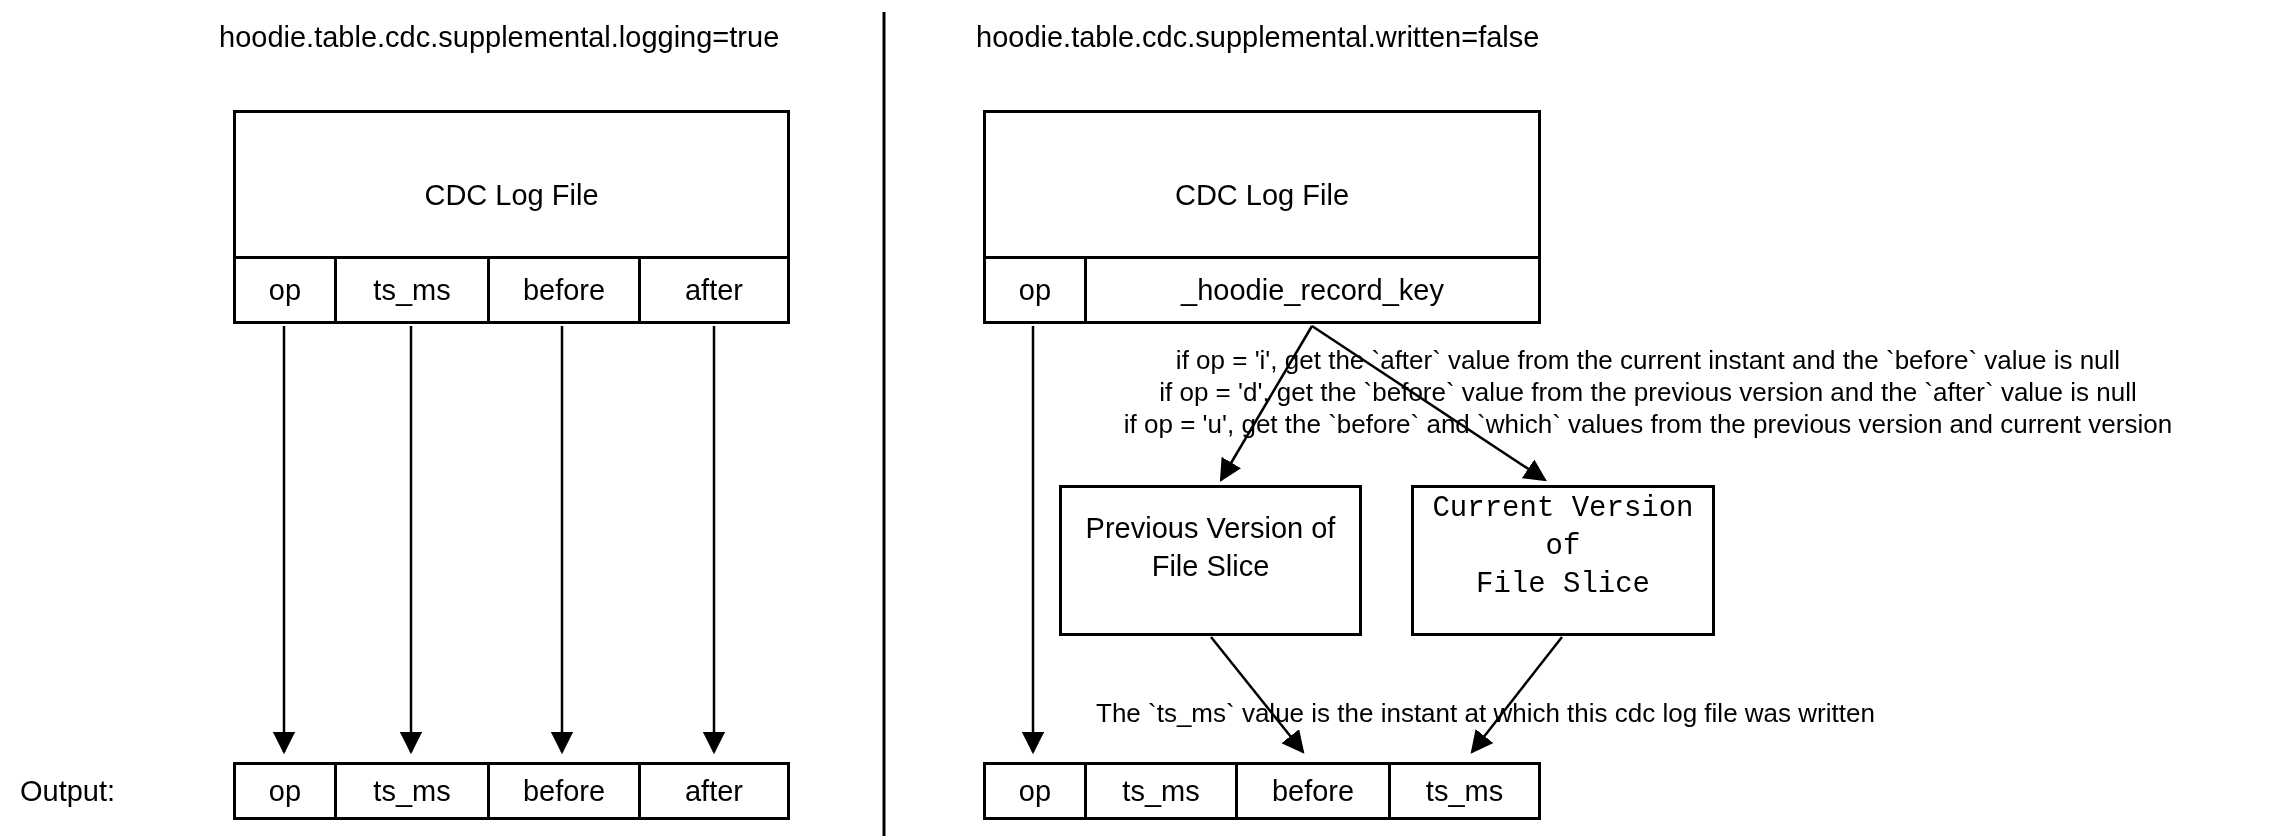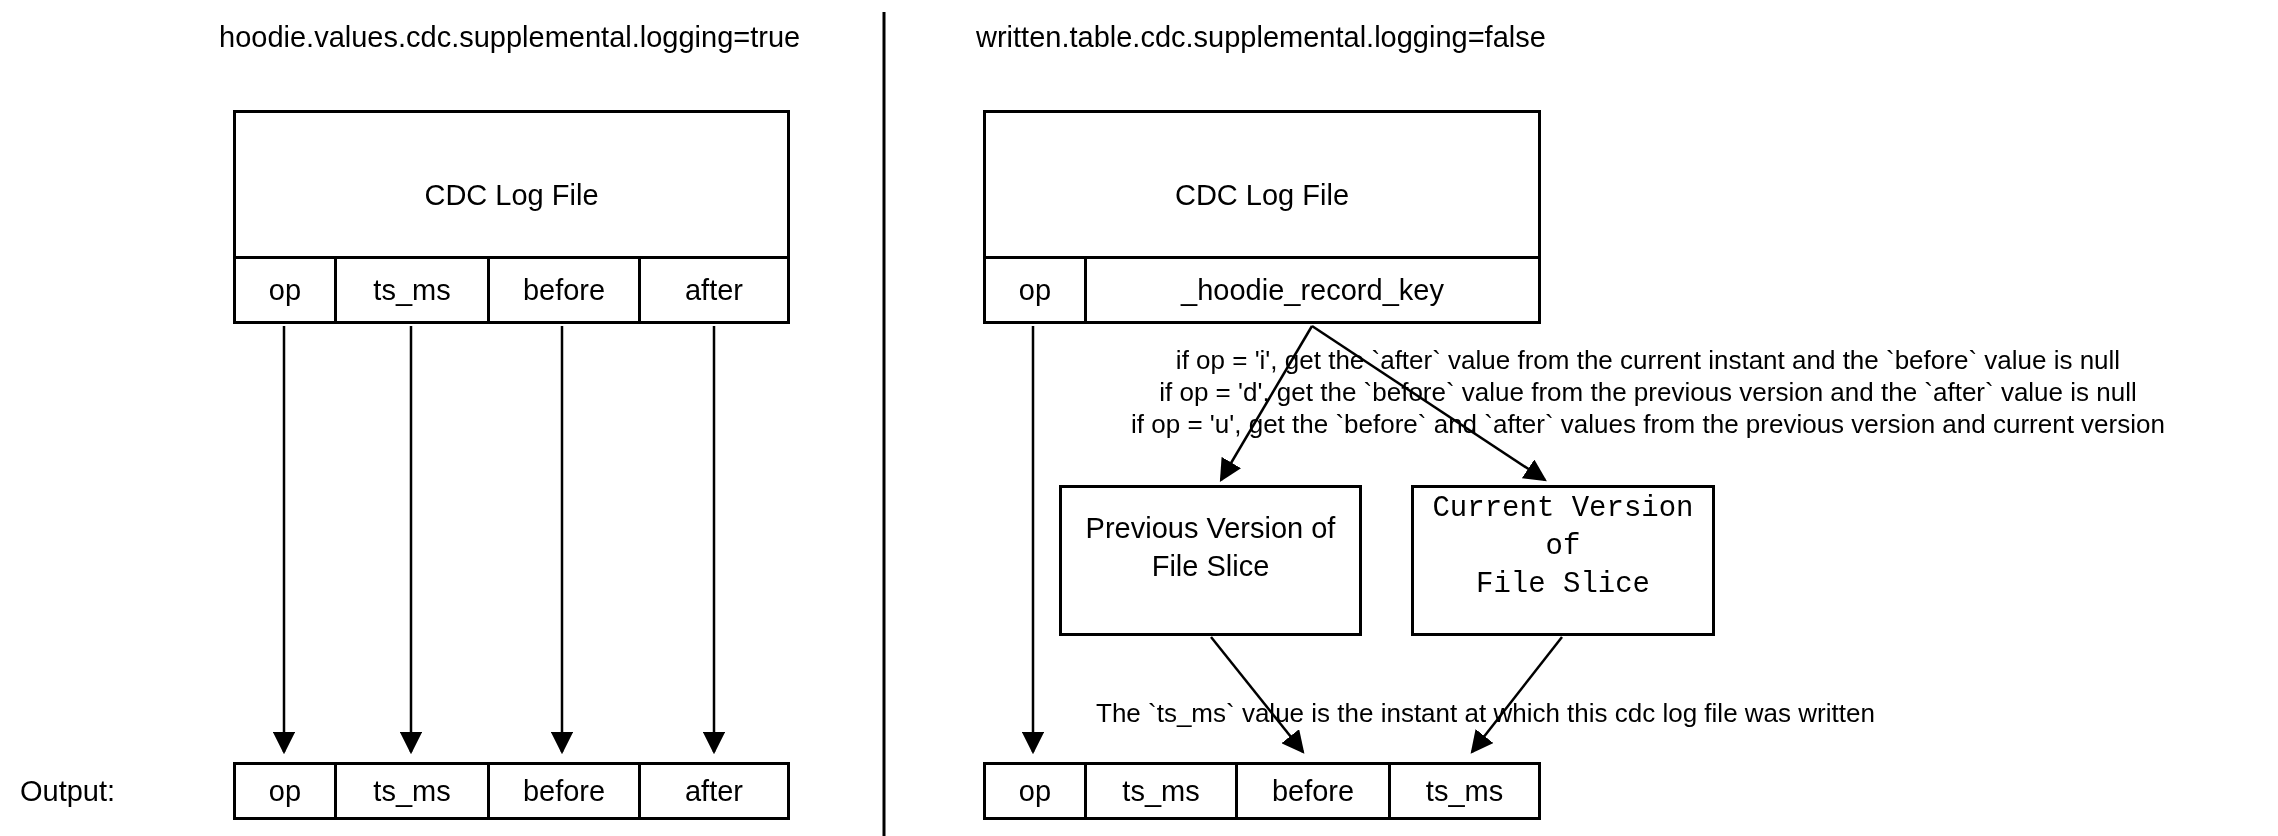--- a/index.html
+++ b/index.html
@@ -97,54 +97,54 @@
 
     <line x1="1033" y1="326" x2="1033" y2="752" stroke="#000" stroke-width="2.5" marker-end="url(#arw)"></line>
 
     <line x1="1312" y1="326" x2="1221" y2="480" stroke="#000" stroke-width="2.5" marker-end="url(#arw)"></line>
     <line x1="1312" y1="326" x2="1545" y2="480" stroke="#000" stroke-width="2.5" marker-end="url(#arw)"></line>
 
     <line x1="1211" y1="637" x2="1303" y2="752" stroke="#000" stroke-width="2.5" marker-end="url(#arw)"></line>
     <line x1="1562" y1="637" x2="1472" y2="752" stroke="#000" stroke-width="2.5" marker-end="url(#arw)"></line>
   </svg>
 
-  <div class="abs title" style="left:219px;top:22px;">hoodie.values.cdc.supplemental.logging=true</div>
+  <div class="abs title" style="left:219px;top:22px;">hoodie.table.cdc.supplemental.logging=true</div>
 
   <div class="abs bigbox" style="left:233px;top:110px;width:557px;height:214px;">
     <div class="hdr">CDC Log File</div>
     <div class="cellrow">
       <div class="cell" style="width:101px;">op</div>
       <div class="cell" style="width:153px;">ts_ms</div>
       <div class="cell" style="width:151px;">before</div>
       <div class="cell" style="flex:1;">after</div>
     </div>
   </div>
 
   <div class="abs outlabel" style="left:20px;top:762px;height:58px;">Output:</div>
   <div class="abs outrow" style="left:233px;top:762px;width:557px;height:58px;">
     <div class="cell" style="width:101px;">op</div>
     <div class="cell" style="width:153px;">ts_ms</div>
     <div class="cell" style="width:151px;">before</div>
     <div class="cell" style="flex:1;">after</div>
   </div>
 
-  <div class="abs title" style="left:976px;top:22px;">written.table.cdc.supplemental.logging=false</div>
+  <div class="abs title" style="left:976px;top:22px;">hoodie.table.cdc.supplemental.written=false</div>
 
   <div class="abs bigbox" style="left:983px;top:110px;width:558px;height:214px;">
     <div class="hdr">CDC Log File</div>
     <div class="cellrow">
       <div class="cell" style="width:101px;">op</div>
       <div class="cell" style="flex:1;">_hoodie_record_key</div>
     </div>
   </div>
 
   <div class="abs conditions" style="left:1020px;top:344px;width:1256px;">
     <div>if op = 'i', get the `after` value from the current instant and the `before` value is null</div>
     <div>if op = 'd', get the `before` value from the previous version  and the `after` value is null</div>
-    <div>if op = 'u', get the `before` and `after` values from the previous version and current version</div>
+    <div>if op = 'u', get the `before` and `which` values from the previous version and current version</div>
   </div>
 
   <div class="abs slicebox" style="left:1059px;top:485px;width:303px;height:151px;">
     <div>Previous Version of</div>
     <div>File Slice</div>
   </div>
   <div class="abs slicebox" style="left:1411px;top:485px;width:304px;height:151px;font-family:Liberation Mono, monospace;">
     <div>Current Version of</div>
     <div>File Slice</div>
   </div>

